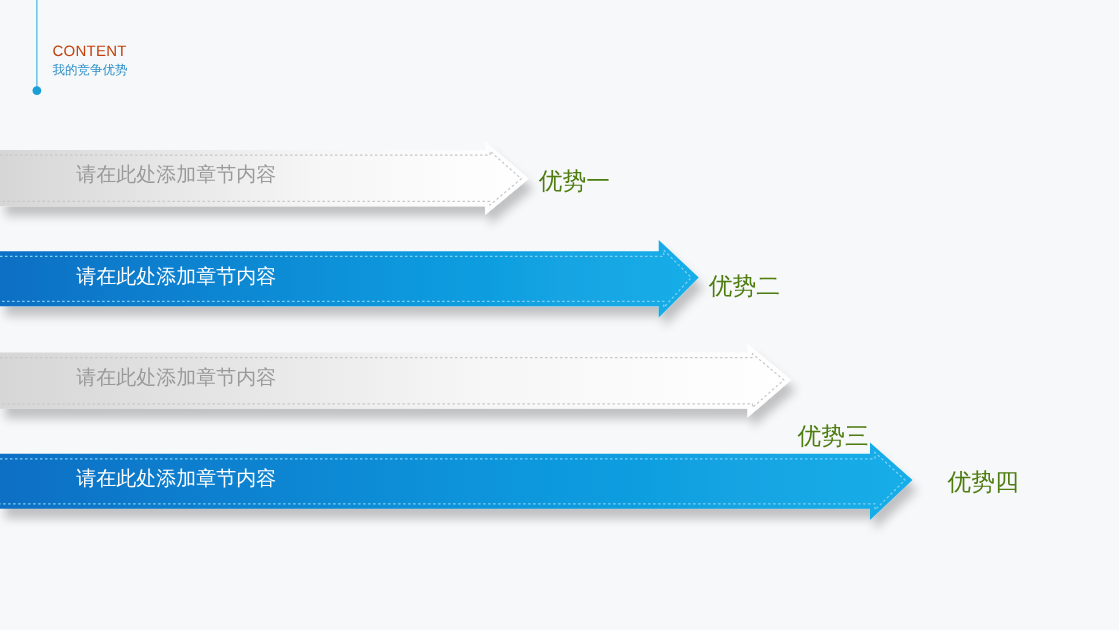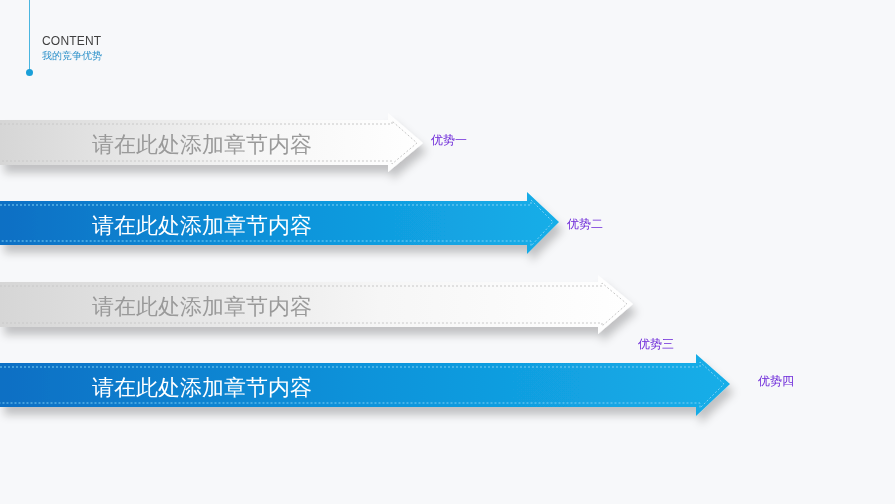--- a/index.html
+++ b/index.html
@@ -1,26 +1,26 @@
 <!DOCTYPE html>
 <html><head>
 <meta charset="utf-8">
 <style>
   html,body{margin:0;padding:0;}
   body{width:895px;height:504px;overflow:hidden;background:#f7f8fa;position:relative;font-family:"DejaVu Sans","Liberation Sans",sans-serif;}
   .vline{position:absolute;left:29px;top:0;width:1px;height:72px;background:#4ab6e0;}
   .vdot{position:absolute;left:26px;top:69px;width:7px;height:7px;border-radius:50%;background:#1a9fd8;}
-  .hdr-en{position:absolute;left:42px;top:34px;font-size:12px;color:#404040;font-family:"Liberation Sans",sans-serif;letter-spacing:0.2px;}
+  .hdr-en{position:absolute;left:42px;top:34px;font-size:12px;color:#c2410c;font-family:"Liberation Sans",sans-serif;letter-spacing:0.2px;}
   .hdr-cn{position:absolute;left:42px;top:49px;font-size:10px;color:#2a8fc9;}
   .arrow{position:absolute;left:0;}
   .arrow svg{position:absolute;left:0;top:0;overflow:visible;}
-  .arrow .txt{position:absolute;left:92px;font-size:22px;white-space:nowrap;font-family:Liberation Mono, monospace;}
+  .arrow .txt{position:absolute;left:61px;font-size:16px;white-space:nowrap;font-family:Liberation Mono, monospace;}
   .arrow.gray .txt{color:#9a9a9a;}
   .arrow.blue .txt{color:#ffffff;}
-  .lbl{position:absolute;font-size:12px;color:#6d28d9;white-space:nowrap;text-align:center;}
+  .lbl{position:absolute;font-size:19px;color:#4d7c0f;white-space:nowrap;text-align:center;}
 </style>
 </head>
 <body>
 
 <div class="vline"></div>
 <div class="vdot"></div>
 <div class="hdr-en">CONTENT</div>
 <div class="hdr-cn">我的竞争优势</div>
 
 <div class="arrow gray" style="top:112px;width:430px;height:62px;">

